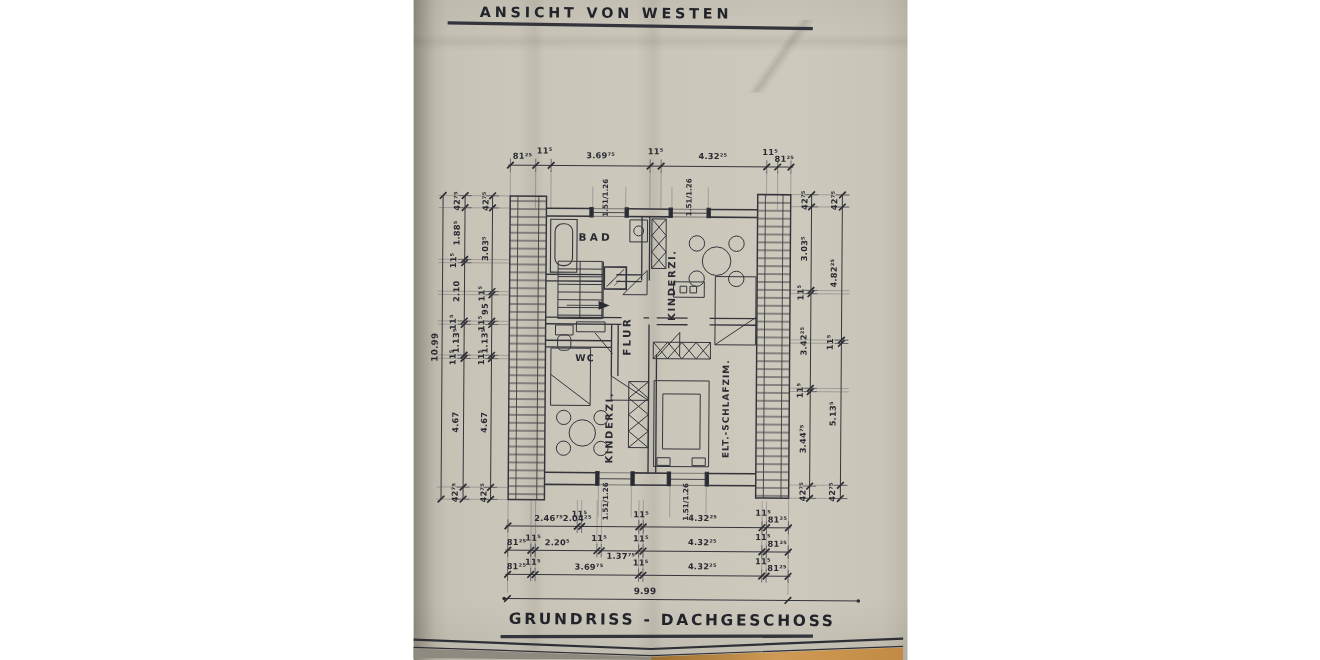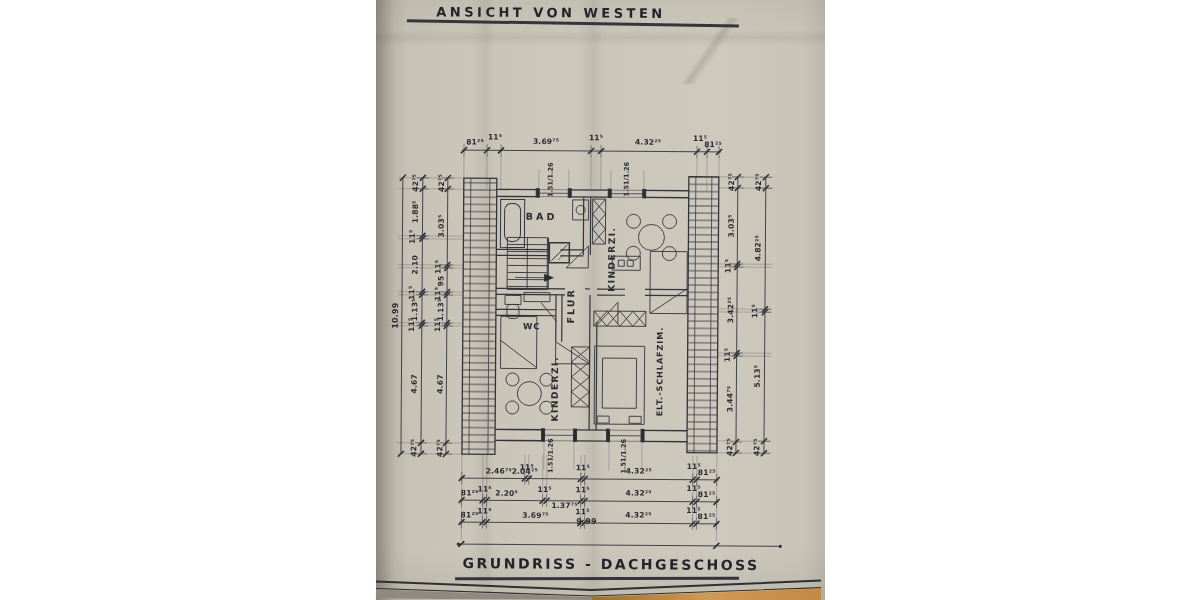--- a/index.html
+++ b/index.html
@@ -221,21 +221,21 @@
   <div class="rule" style="left:457px;top:577px;width:284px;height:2.6px;transform:rotate(-.5deg);"></div>
 
   <span class="label room" style="left:541px;top:217px;font-size:9.5px;letter-spacing:3px;">BAD</span>
   <span class="label room rot" style="left:612px;top:259px;font-size:9px;letter-spacing:1.5px;">KINDERZI.</span>
   <span class="label room rot" style="left:571px;top:306px;font-size:9.5px;letter-spacing:2px;">FLUR</span>
   <span class="label room" style="left:532px;top:327px;font-size:8.5px;letter-spacing:1px;">WC</span>
   <span class="label room rot" style="left:556px;top:389px;font-size:9px;letter-spacing:1.5px;">KINDERZI.</span>
   <span class="label room rot" style="left:661px;top:371px;font-size:8px;letter-spacing:1px;">ELT.-SCHLAFZIM.</span>
 
   <span class="label dim rot" style="left:396px;top:317px;font-size:8px;">10.99</span>
-  <span class="label dim" style="left:588px;top:522px;font-size:8px;">9.99</span>
+  <span class="label dim" style="left:588px;top:538px;font-size:8px;">9.99</span>
 
   <span class="label dims rot" style="left:550px;top:180px;">1.51/1.26</span>
   <span class="label dims rot" style="left:626px;top:179px;">1.51/1.26</span>
   <span class="label dims rot" style="left:552px;top:456px;">1.51/1.26</span>
   <span class="label dims rot" style="left:625px;top:456px;">1.51/1.26</span>
 
   <span class="label dim" style="left:474px;top:143px;">81²⁵</span>
   <span class="label dim" style="left:494px;top:138px;">11⁵</span>
   <span class="label dim" style="left:545px;top:142px;">3.69⁷⁵</span>
   <span class="label dim" style="left:595px;top:138px;">11⁵</span>

